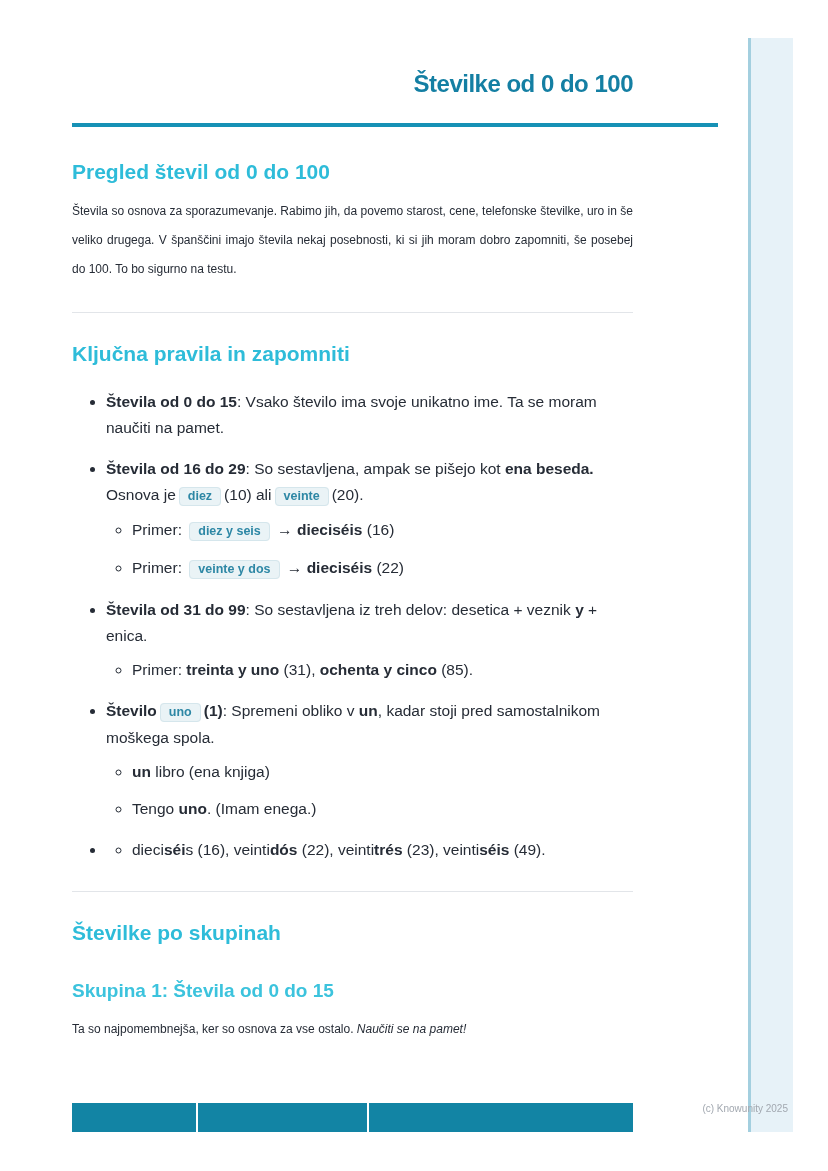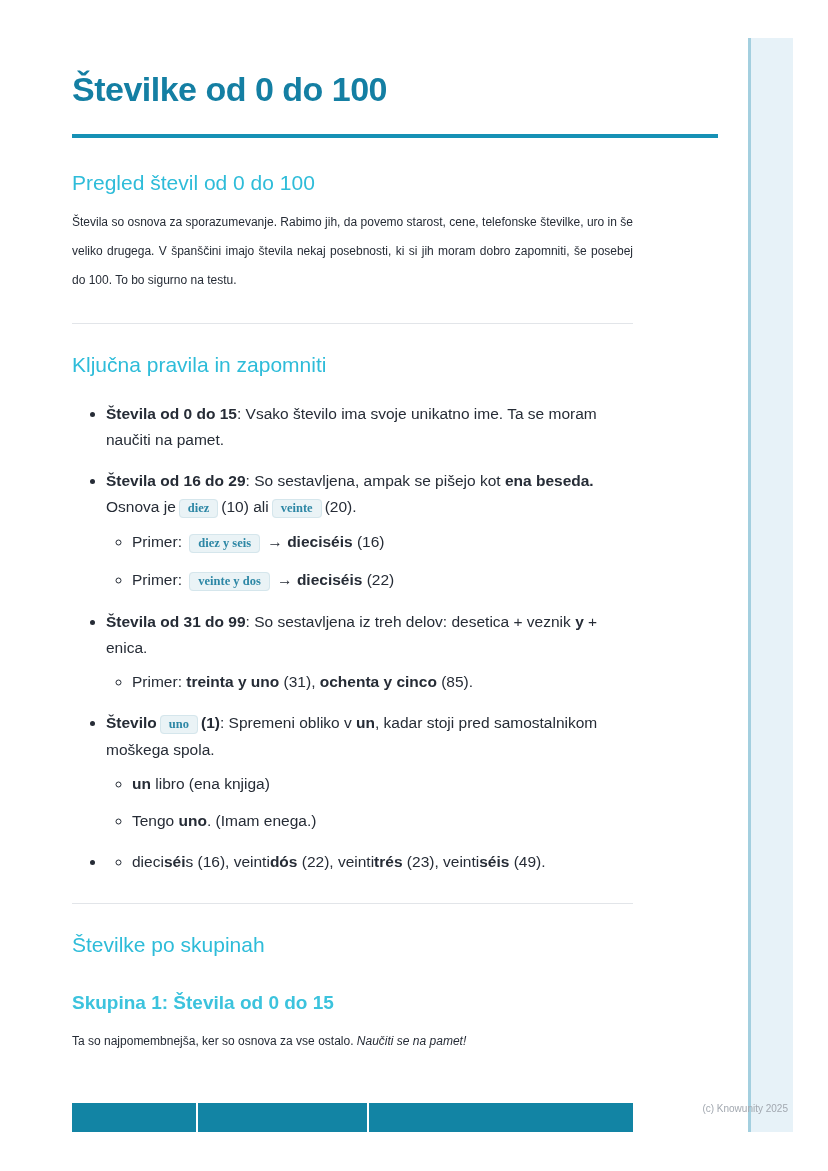--- a/index.html
+++ b/index.html
@@ -23,36 +23,37 @@
     z-index:1;
   }
   main{
     position:relative;
     padding:70px 0 0 72px;
     width:561px;
     z-index:2;
   }
   h1{
     margin:0 0 25px 0;
-    font-size:34px;
+    font-size:24px;
     line-height:1.15;
     letter-spacing:-0.5px;
     font-weight:700;
     color:var(--title,#147fa3);
+    text-align:right;
   }
   .title-rule{
     width:646px;height:4px;
     background:var(--rule,#1691b5);
     margin:0 0 32px 0;
   }
   h2{
     margin:0;
     font-size:21px;
     line-height:1.25;
-    font-weight:400;
+    font-weight:700;
     color:var(--heading,#2ebcd9);
   }
   h3{
     margin:33px 0 0 0;
     font-size:19px;
     line-height:1.25;
     font-weight:700;
     color:var(--subheading,#3cc3dd);
   }
   p.body{
@@ -76,21 +77,21 @@
   ul.rules > li{margin-bottom:15px;}
   ul.sublist{
     margin:8px 0 0 0;
     padding:0 0 0 26px;
     list-style:circle;
   }
   ul.sublist > li{margin-bottom:11px;}
   .seg-bold{font-weight:700;}
   .seg-italic{font-style:italic;}
   .seg-code{
-    font-family:Liberation Serif, serif;
+    font-family:Liberation Sans, sans-serif;
     font-size:12.5px;
     font-weight:700;
     color:var(--code_text,#2d87a5);
     background:var(--code_bg,#eaf3f6);
     border:1px solid #d5e6ec;
     border-radius:4px;
     padding:1px 8px 2px 8px;
     margin:0 3px;
     white-space:nowrap;
   }

